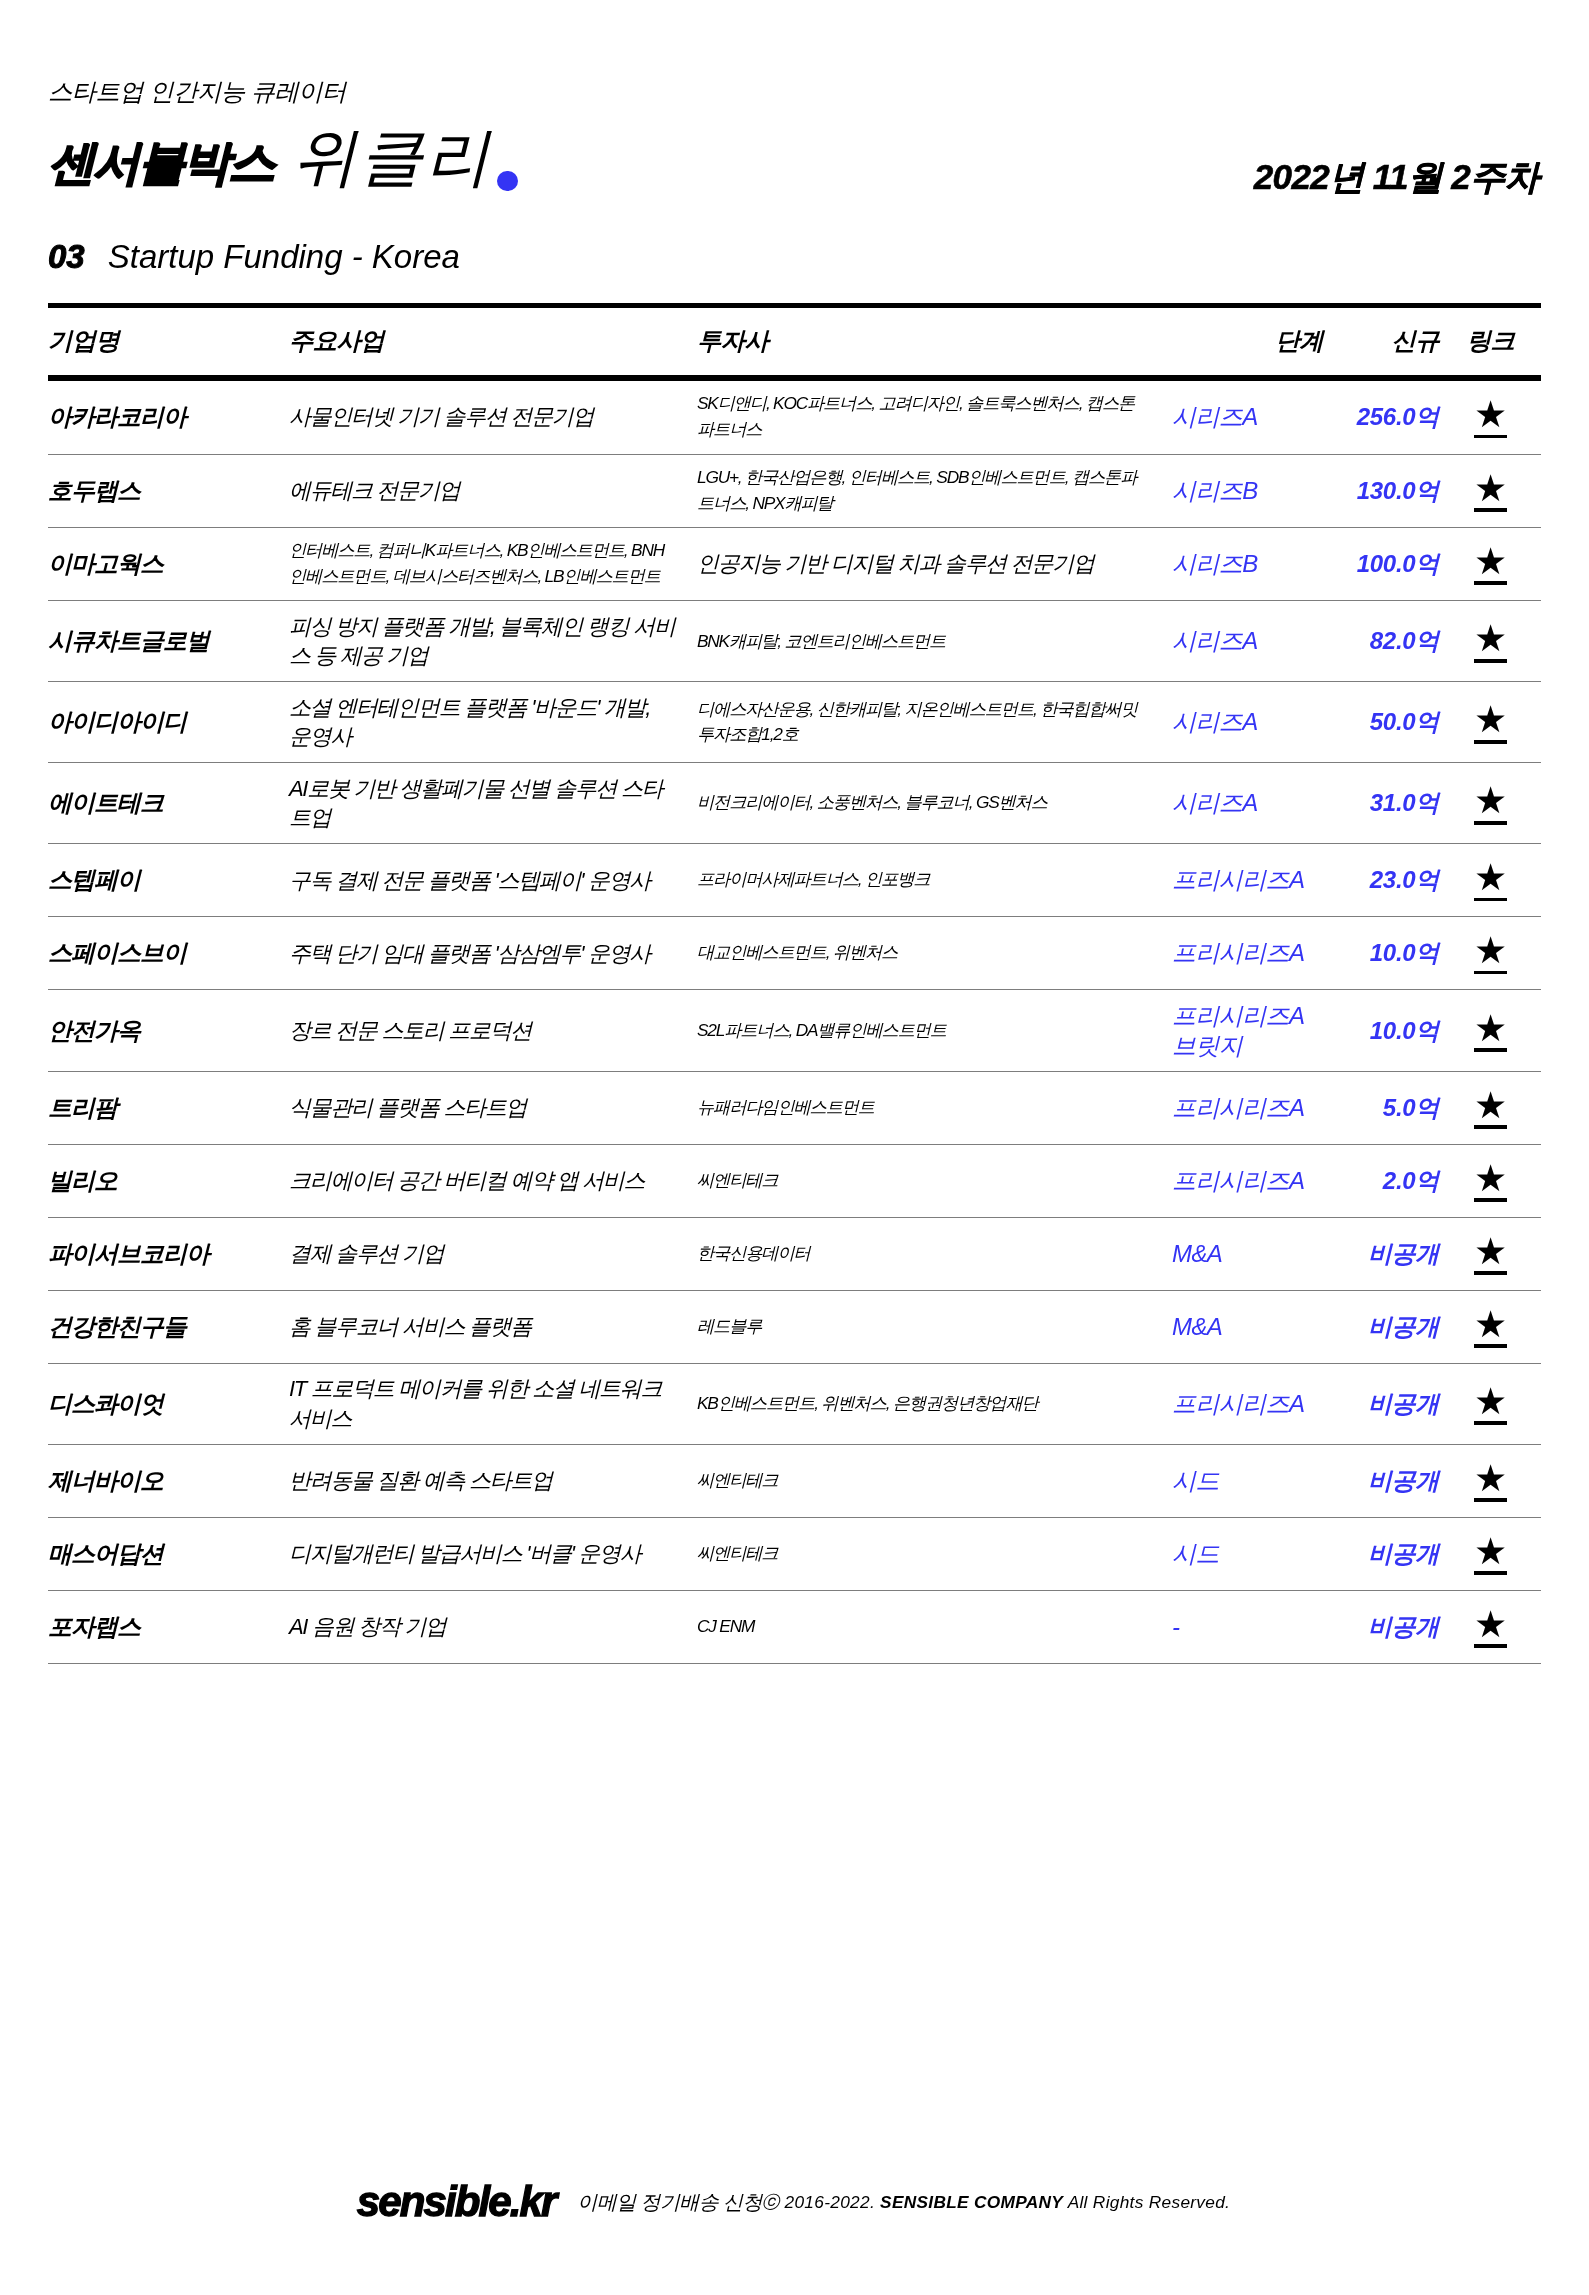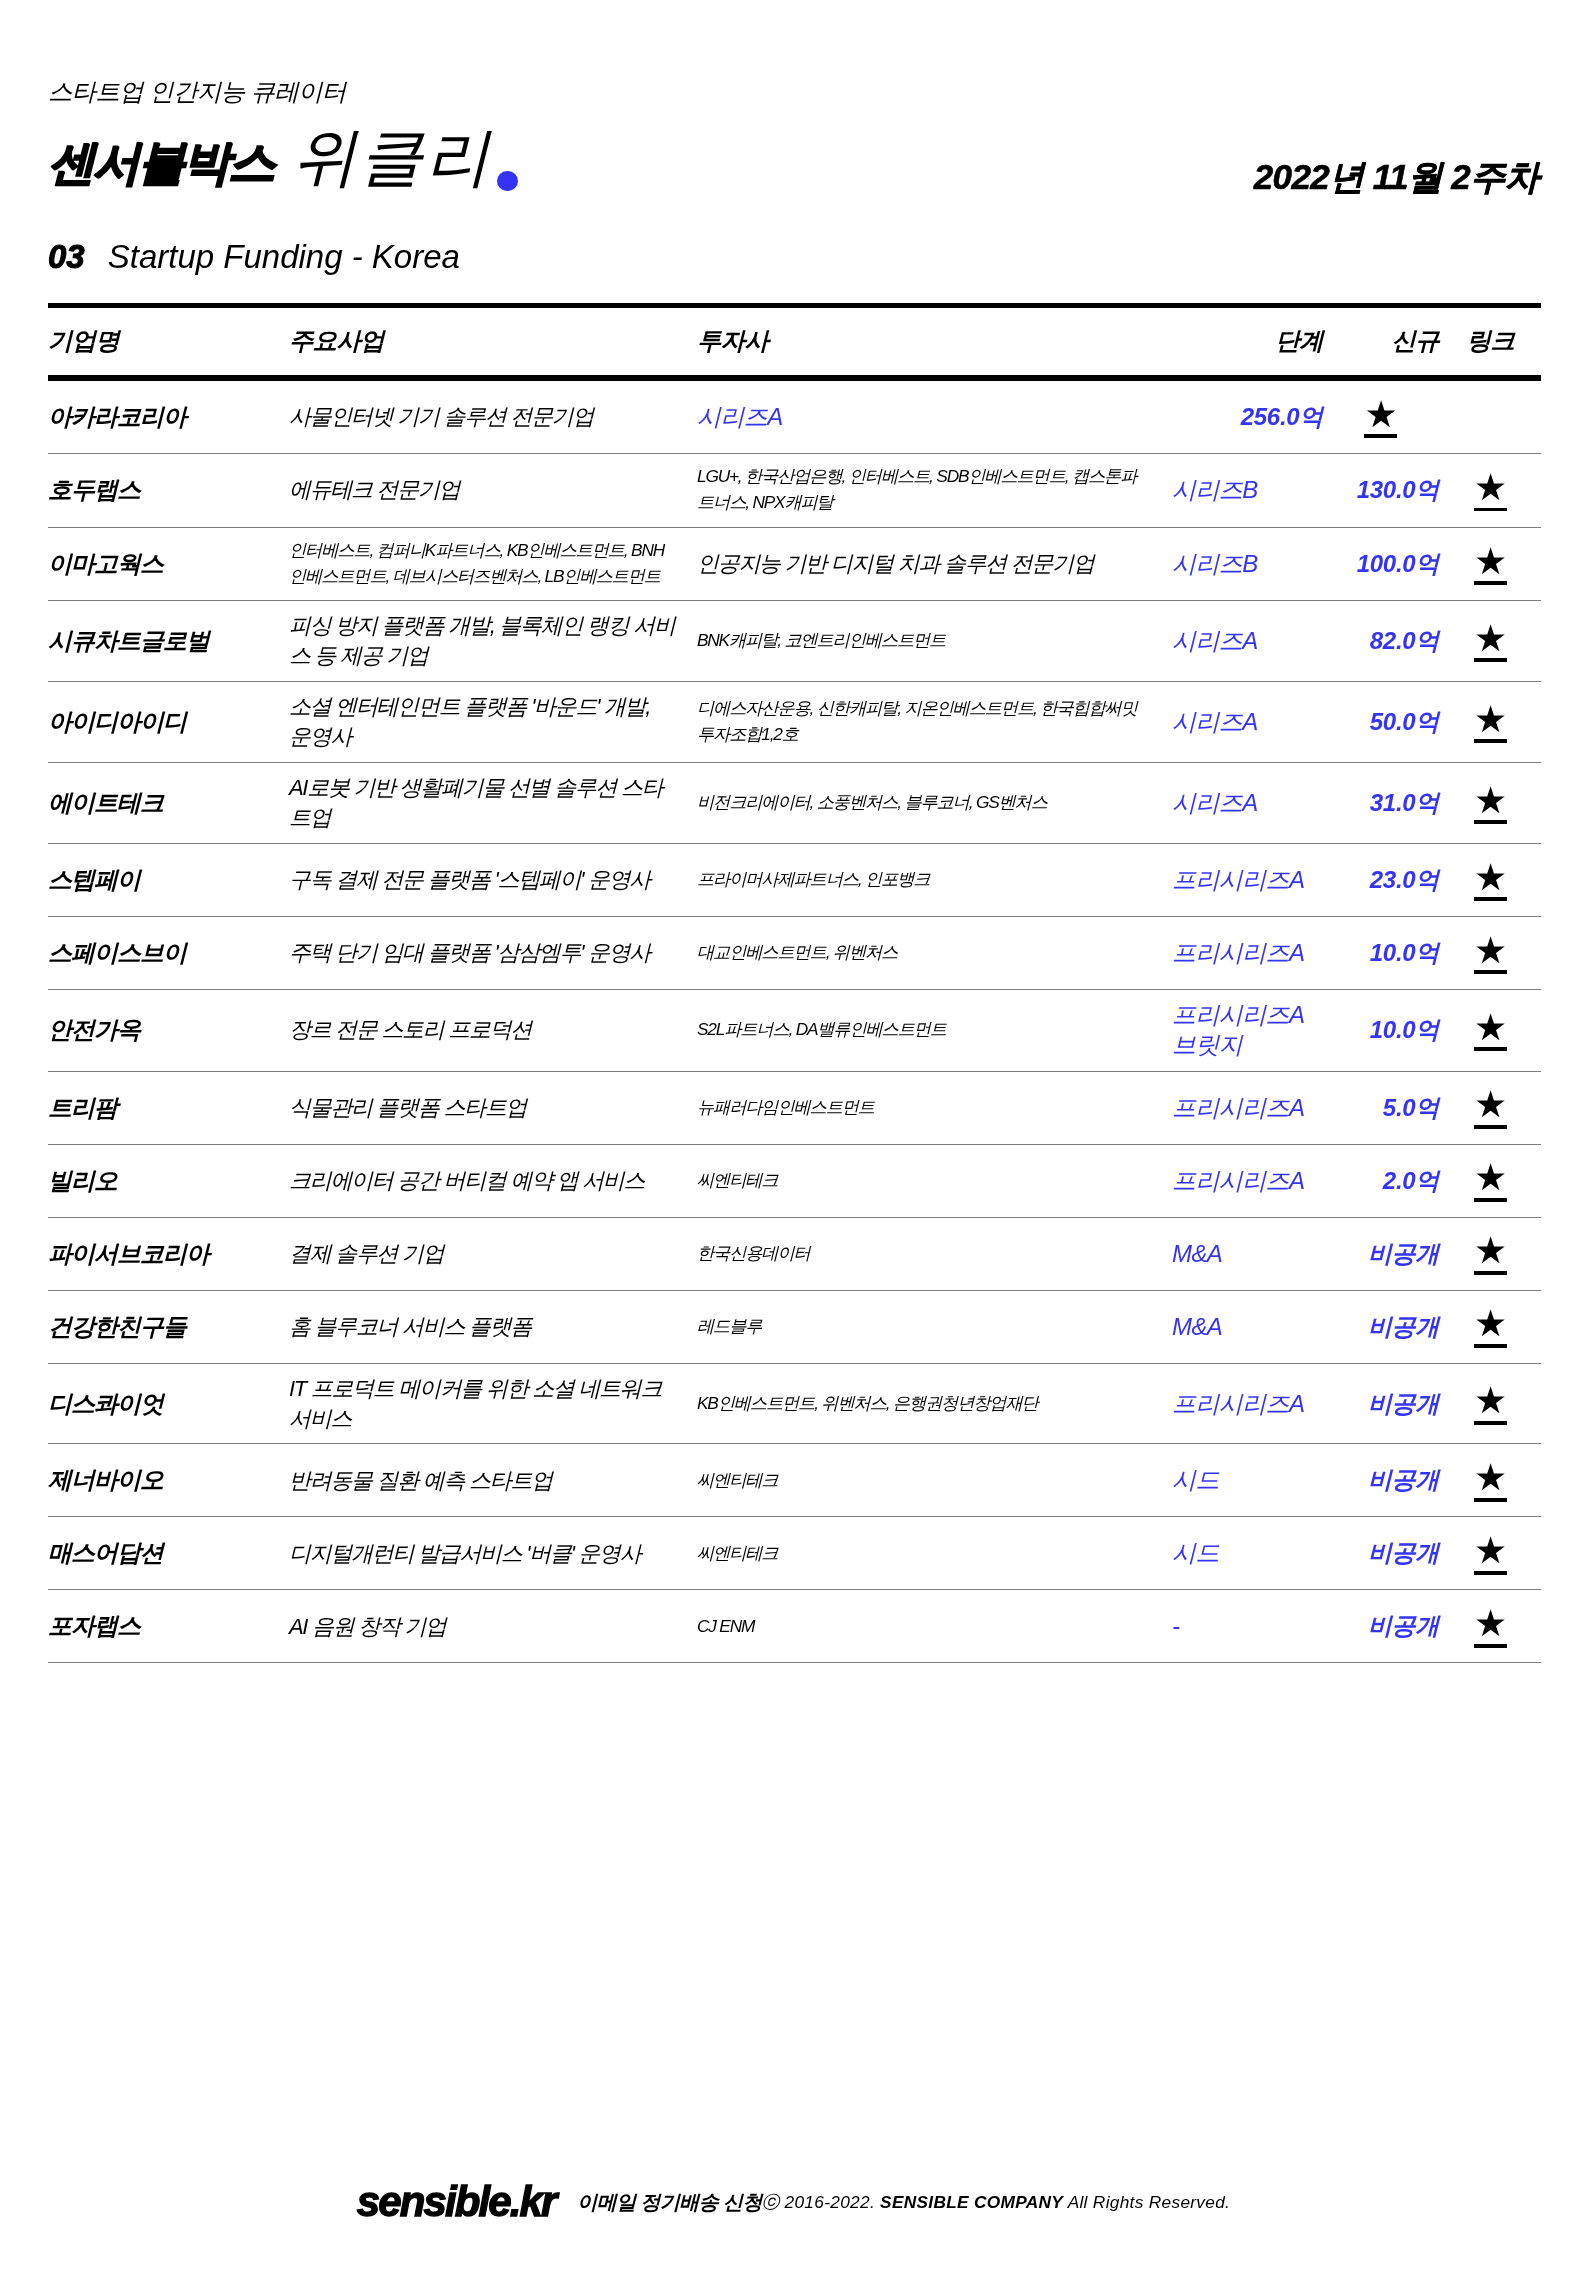--- a/index.html
+++ b/index.html
@@ -71,21 +71,21 @@
   
   .footer{
     position:absolute; left:48px; right:50px; top:2178px;
     display:flex; justify-content:center; align-items:center;
   }
   .footer-left{ display:flex; align-items:center; }
   .footer-logo{
     font-size:42px; font-weight:700; letter-spacing:-1.9px;
     -webkit-text-stroke:1.3px #000;
   }
-  .footer-subscribe{ font-size:20px; font-weight:700; margin-left:22px; letter-spacing:-0.6px; }
+  .footer-subscribe{ font-size:20px; font-weight:400; margin-left:22px; letter-spacing:-0.6px; }
   .footer-copyright{ font-size:17.3px; font-weight:400; letter-spacing:0.3px; }
   .footer-copyright .bold{ font-weight:700; }
 </style>
 </head>
 <body>
 
 <div class="page">
 
   <div class="tagline">스타트업 인간지능 큐레이터</div>
 
@@ -108,20 +108,21 @@
       <div class="th-business">주요사업</div>
       <div class="th-investors">투자사</div>
       <div class="th-stage">단계</div>
       <div class="th-amount">신규</div>
       <div class="th-link">링크</div>
     </div>
     <div id="table-body">
   <div class="trow">
     <div class="cell c-company">아카라코리아</div>
     <div class="cell c-business">사물인터넷 기기 솔루션 전문기업</div>
+    <div class="cell c-investors">SK디앤디, KOC파트너스, 고려디자인, 솔트룩스벤처스, 캡스톤파트너스</div>
     <div class="cell c-stage">시리즈A</div>
     <div class="cell c-amount">256.0억</div>
     <div class="cell c-link">
       <span class="star-link">
         <span class="star-glyph">★</span>
         <span class="star-underline"></span>
       </span>
     </div>
   </div>
 

